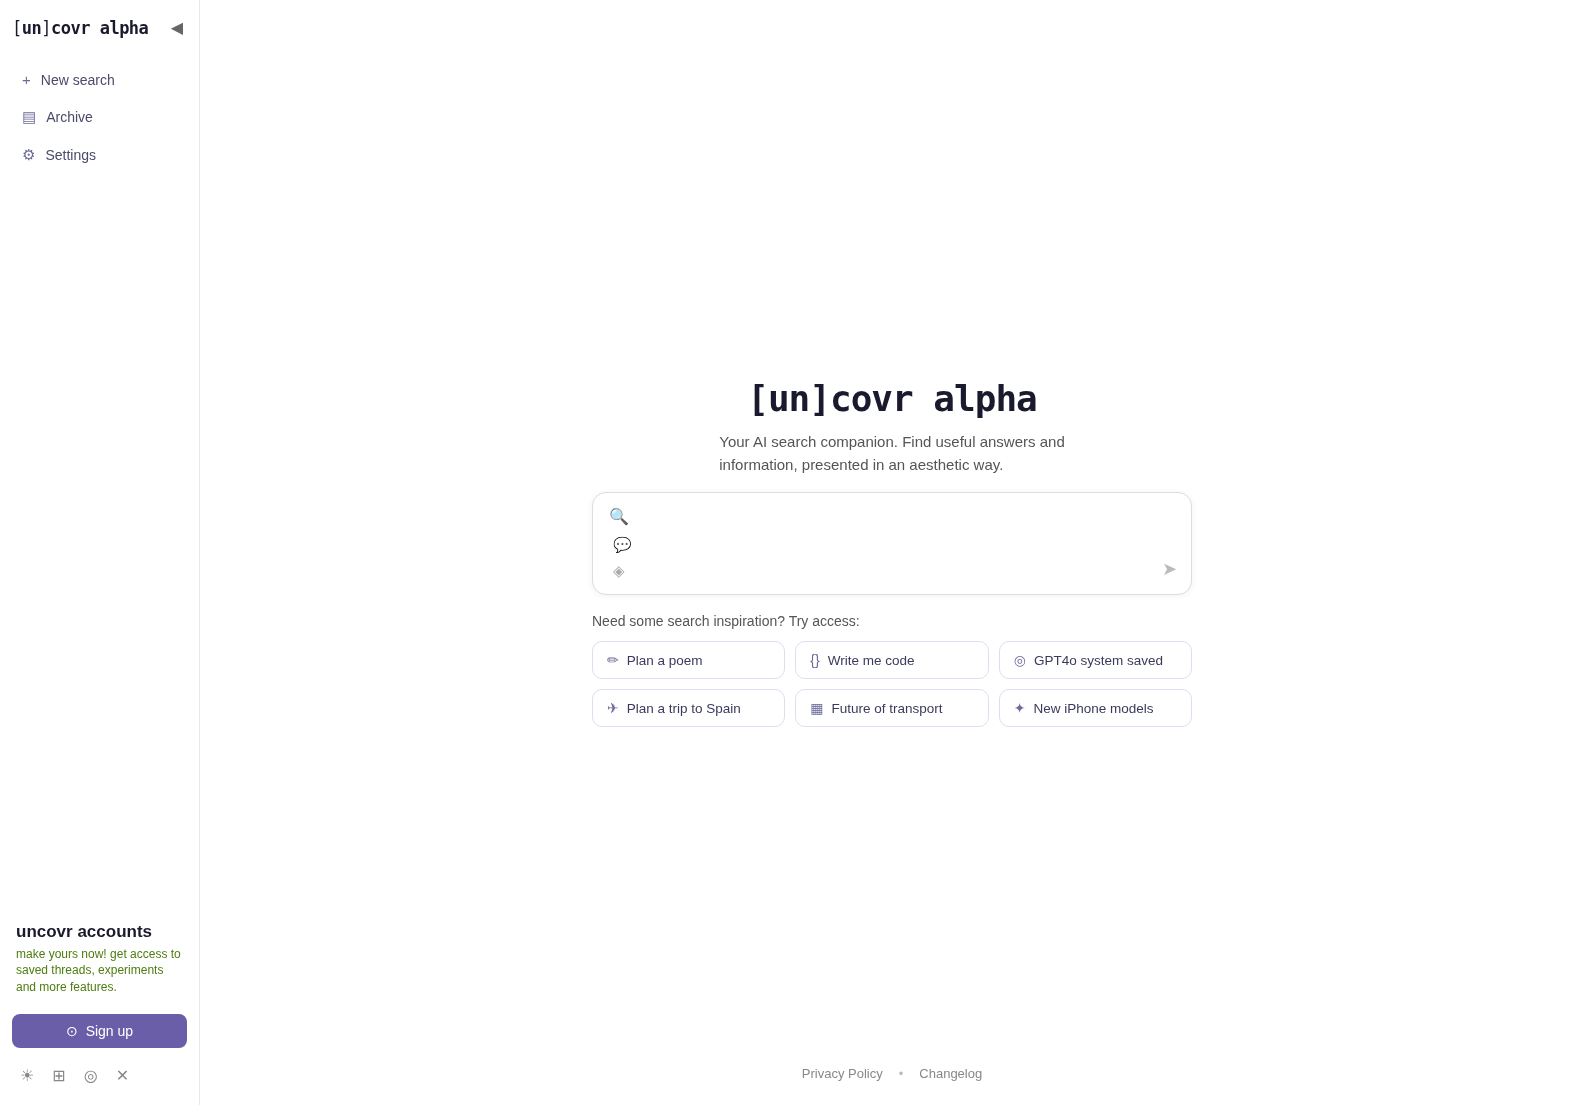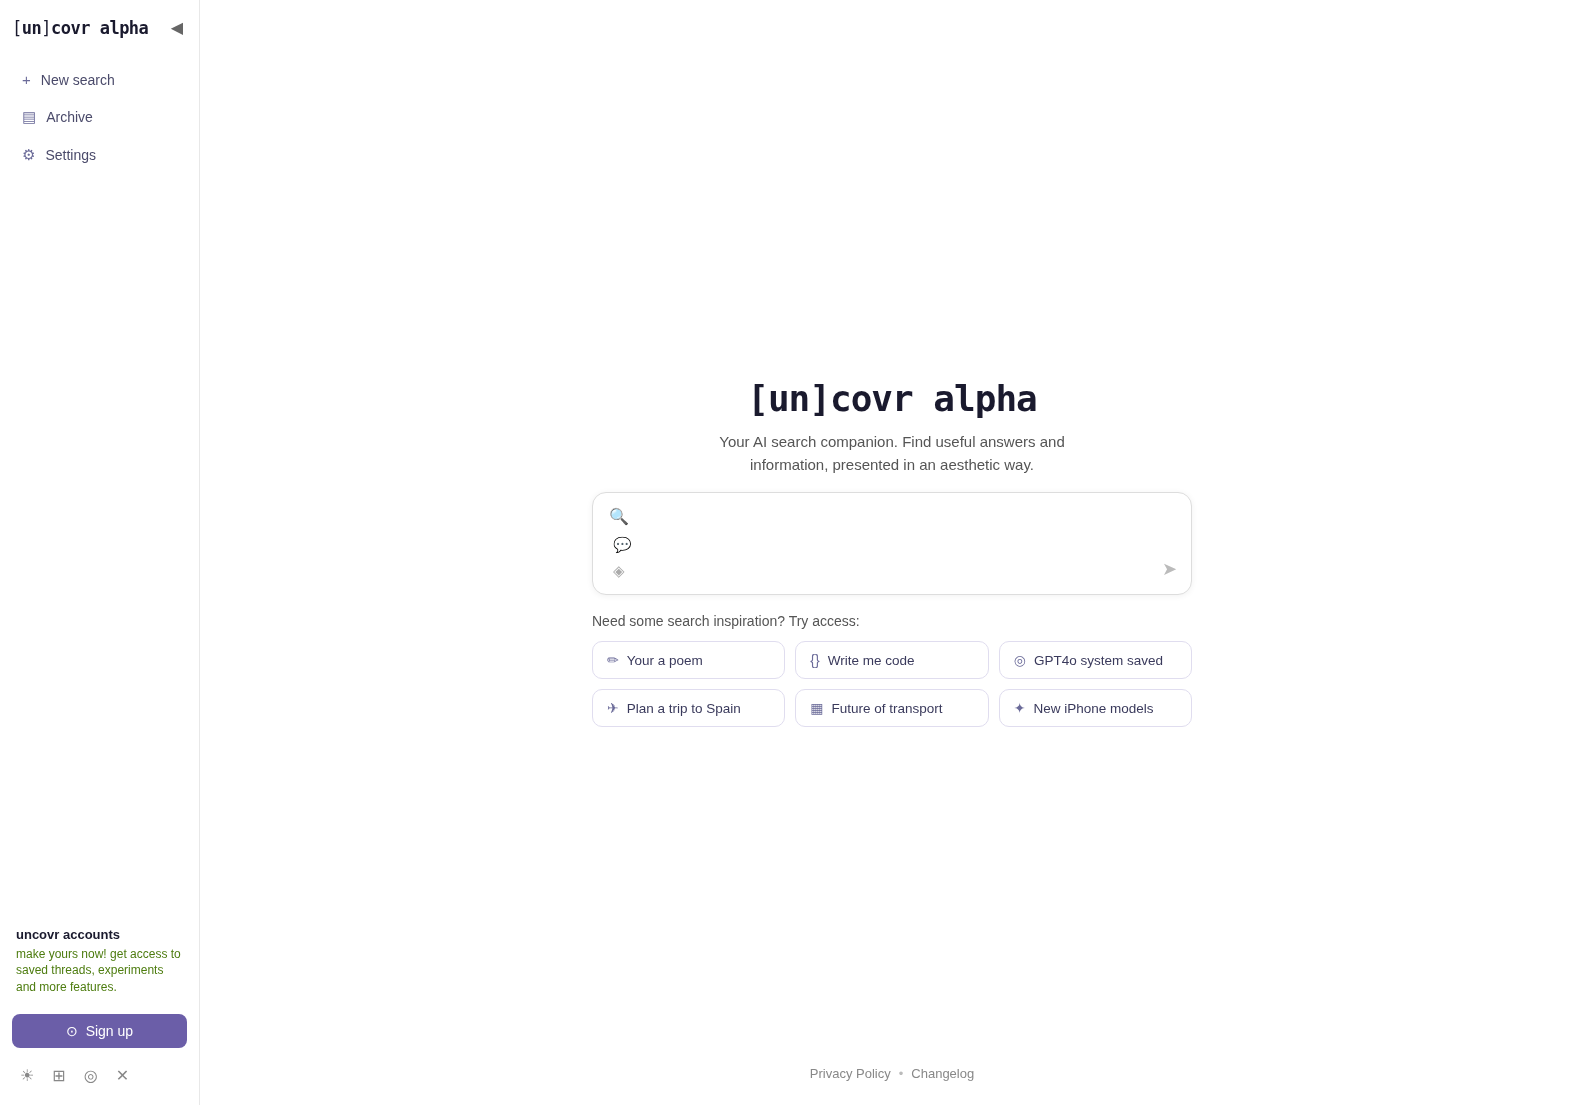--- a/index.html
+++ b/index.html
@@ -81,21 +81,21 @@
       margin-top: auto;
       display: flex;
       flex-direction: column;
       gap: 10px;
     }
 
     .accounts-promo {
       padding: 8px 4px;
     }
     .accounts-title {
-      font-size: 13px;
+      font-size: 17px;
       font-weight: 600;
       color: #1a1a2e;
       margin-bottom: 4px;
     }
     .accounts-desc {
       font-size: 12px;
       color: #4d7c0f;
       line-height: 1.4;
     }
 
@@ -153,21 +153,21 @@
       font-size: 36px;
       font-weight: 800;
       color: #1a1a2e;
       letter-spacing: -1px;
       margin-bottom: 12px;
     }
 
     .tagline {
       font-size: 15px;
       color: #555;
-      text-align: center;
+      text-align: left;
       line-height: 1.5;
       margin-bottom: 16px;
     }
 
     .search-box {
       width: 100%;
       border: 1.5px solid #ddd;
       border-radius: 14px;
       padding: 14px 16px;
       display: flex;
@@ -257,21 +257,21 @@
     .suggestion-icon {
       font-size: 14px;
       color: #6b6b99;
     }
 
     
     .main-footer {
       position: absolute;
       bottom: 24px;
       display: flex;
-      gap: 8px;
+      gap: 16px;
       font-size: 13px;
       color: #888;
     }
     .footer-link {
       cursor: pointer;
       color: #888;
       text-decoration: none;
     }
     .footer-dot { color: #bbb; }
   </style>
@@ -340,21 +340,21 @@
         <span class="action-icon">◈</span>
       </div>
       <button class="send-btn">➤</button>
     </div>
 
     <div class="inspiration-label">Need some search inspiration? Try access:</div>
 
     <div class="suggestion-grid">
       <button class="suggestion-btn">
         <span class="suggestion-icon">✏</span>
-        <span>Your a poem</span>
+        <span>Plan a poem</span>
       </button>
       <button class="suggestion-btn">
         <span class="suggestion-icon">{}</span>
         <span>Write me code</span>
       </button>
       <button class="suggestion-btn">
         <span class="suggestion-icon">◎</span>
         <span>GPT4o system saved</span>
       </button>
       <button class="suggestion-btn">

